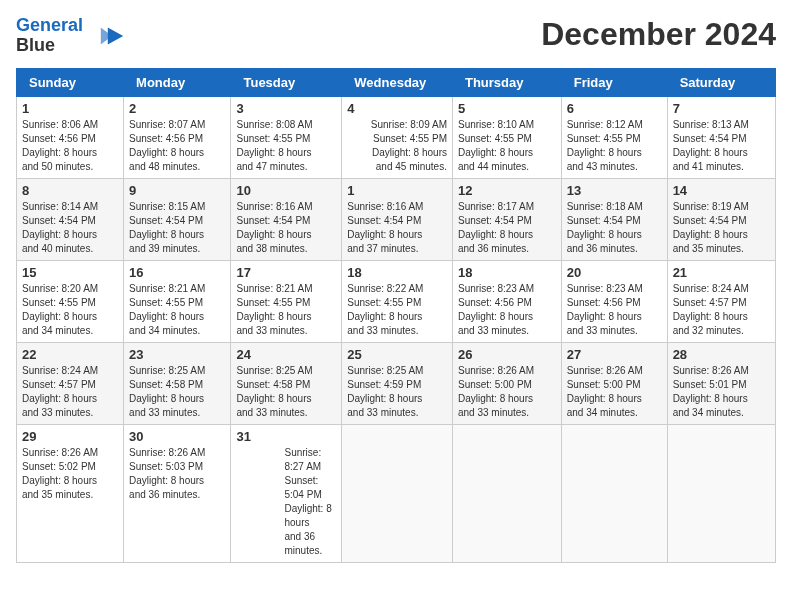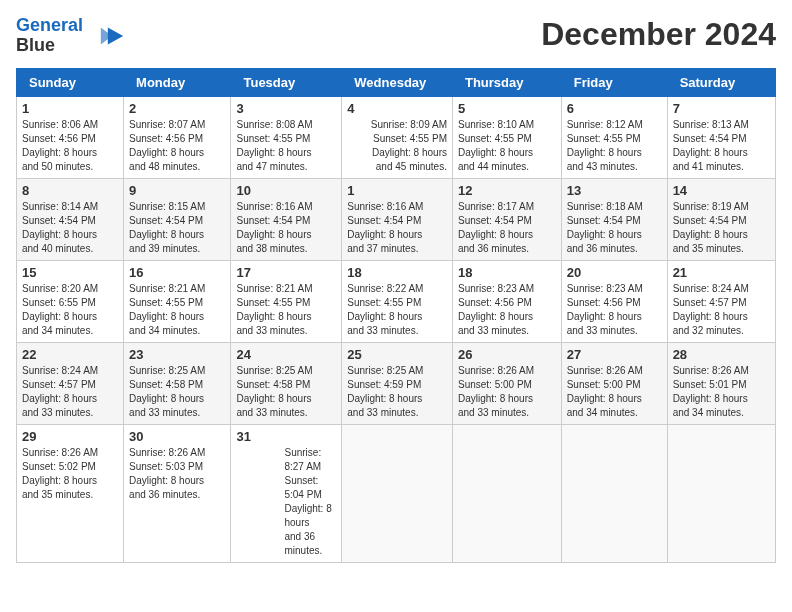--- a/index.html
+++ b/index.html
@@ -220,21 +220,21 @@
           <div class="day-info" style="white-space: pre-line;">Sunrise: 8:19 AM
 Sunset: 4:54 PM
 Daylight: 8 hours
 and 35 minutes.</div>
         </td>
       </tr>
       <tr>
         <td>
           <span class="day-num">15</span>
           <div class="day-info" style="white-space: pre-line;">Sunrise: 8:20 AM
-Sunset: 6:55 PM
+Sunset: 4:55 PM
 Daylight: 8 hours
 and 34 minutes.</div>
         </td>
         <td>
           <span class="day-num">16</span>
           <div class="day-info" style="white-space: pre-line;">Sunrise: 8:21 AM
 Sunset: 4:55 PM
 Daylight: 8 hours
 and 34 minutes.</div>
         </td>

